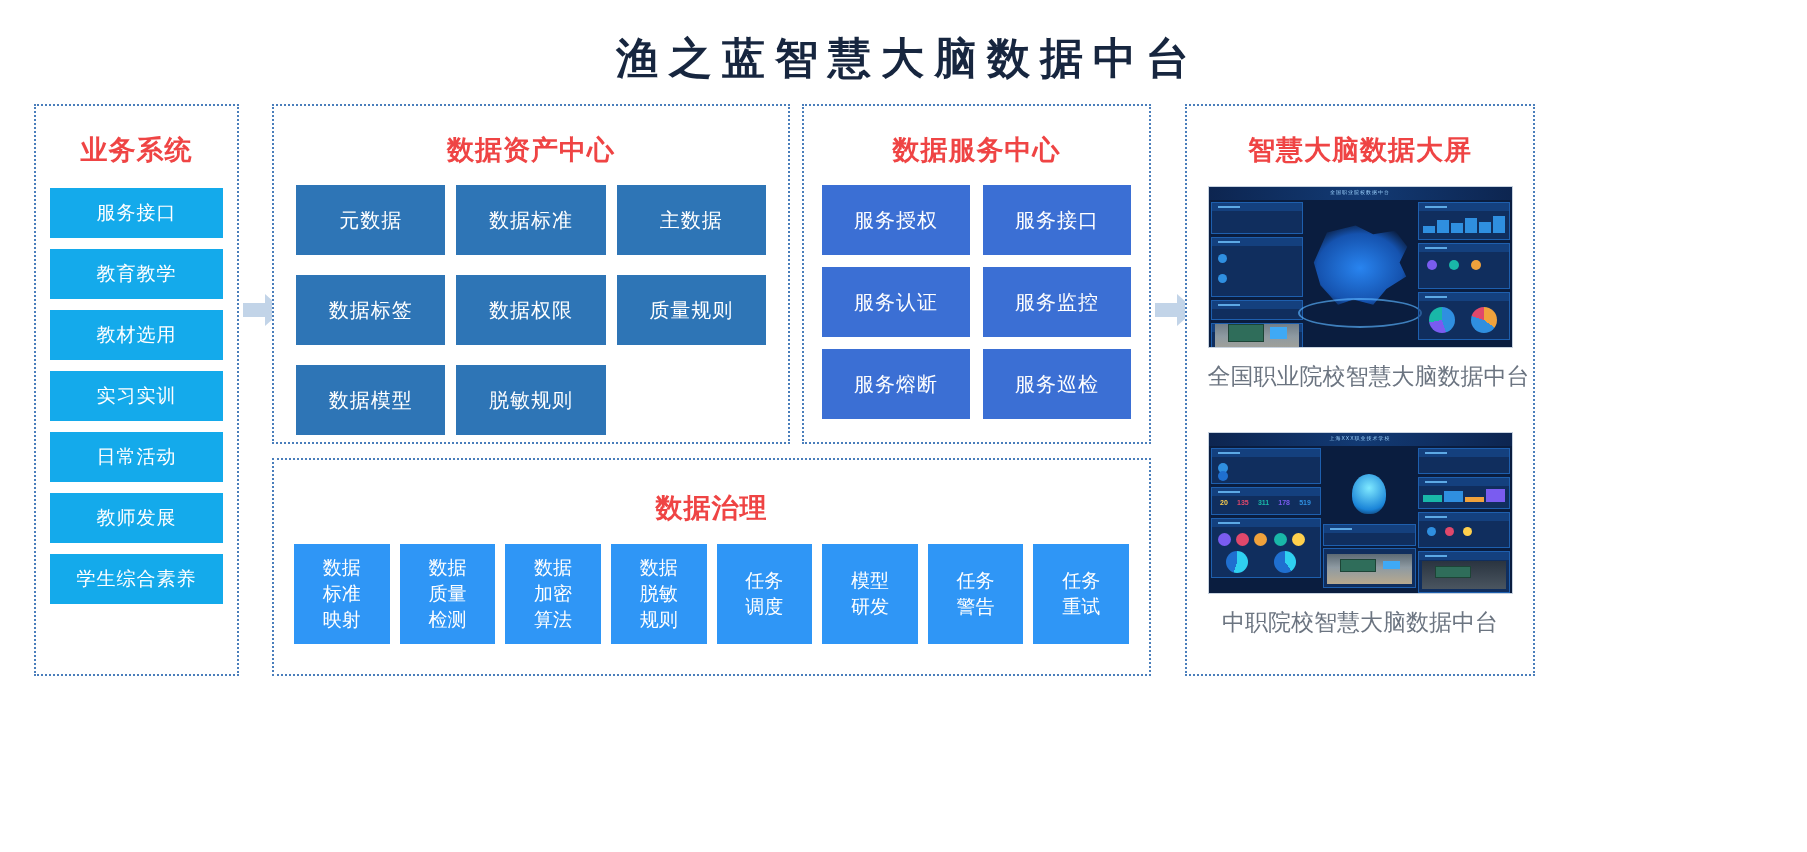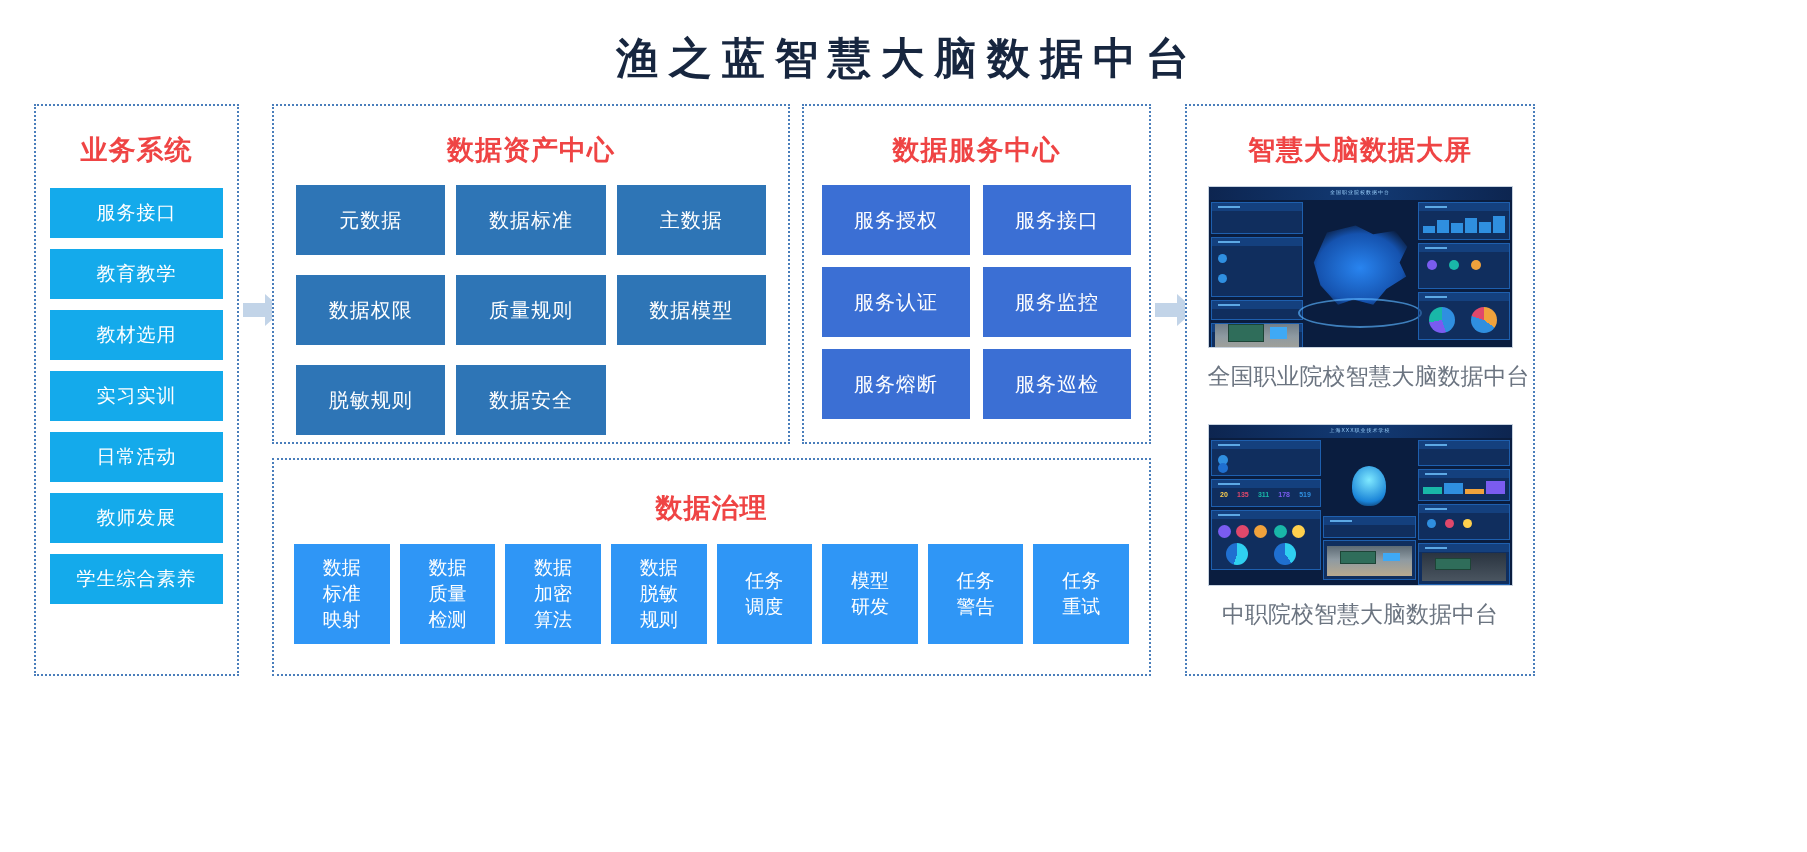--- a/index.html
+++ b/index.html
@@ -233,25 +233,25 @@
     <polygon points="0,10 22,10 22,1 40,17 22,33 22,24 0,24" fill="#c2d4e8"></polygon>
   </svg>
 </div>
 
 <div class="panel" id="asset-panel">
   <div class="panel-title">数据资产中心</div>
   <div class="tile-grid">
     <div class="tile-asset">元数据</div>
     <div class="tile-asset">数据标准</div>
     <div class="tile-asset">主数据</div>
+    <div class="tile-asset">数据标签</div>
     <div class="tile-asset">数据权限</div>
     <div class="tile-asset">质量规则</div>
     <div class="tile-asset">数据模型</div>
     <div class="tile-asset">脱敏规则</div>
-    <div class="tile-asset">数据安全</div>
   </div>
 </div>
 
 <div class="panel" id="service-panel">
   <div class="panel-title">数据服务中心</div>
   <div class="tile-grid2">
     <div class="tile-service">服务授权</div>
     <div class="tile-service">服务接口</div>
     <div class="tile-service">服务认证</div>
     <div class="tile-service">服务监控</div>
@@ -344,21 +344,21 @@
         <div class="card" style="height:46px">
             <div class="hd"></div>
           <span class="pie" style="left:10px;top:14px;background:conic-gradient(#2f8fe0 0 45%,#7a5cf0 45% 72%,#19b7a8 72% 100%)"></span>
           <span class="pie" style="left:52px;top:14px;background:conic-gradient(#f0a23c 0 35%,#2f8fe0 35% 80%,#e0486b 80% 100%)"></span>
         </div>
       </div>
     </div>
     <div class="caption">全国职业院校智慧大脑数据中台</div>
   </div>
 
-  <div class="shot-wrap" style="margin-top:32px">
+  <div class="shot-wrap" style="margin-top:40px">
     <div class="shot">
       <div class="bar-top">
         <span class="tt">上海XXX职业技术学校</span>
       </div>
       <div class="col cL" style="left:2px;width:110px">
         <div class="card" style="height:34px">
             <div class="hd"></div>
           <span class="dot" style="left:6px;top:14px;width:10px;height:10px;background:#2f8fe0"></span>
           <span class="dot" style="left:6px;top:22px;width:10px;height:10px;background:#1f6fd0"></span>
         </div>

